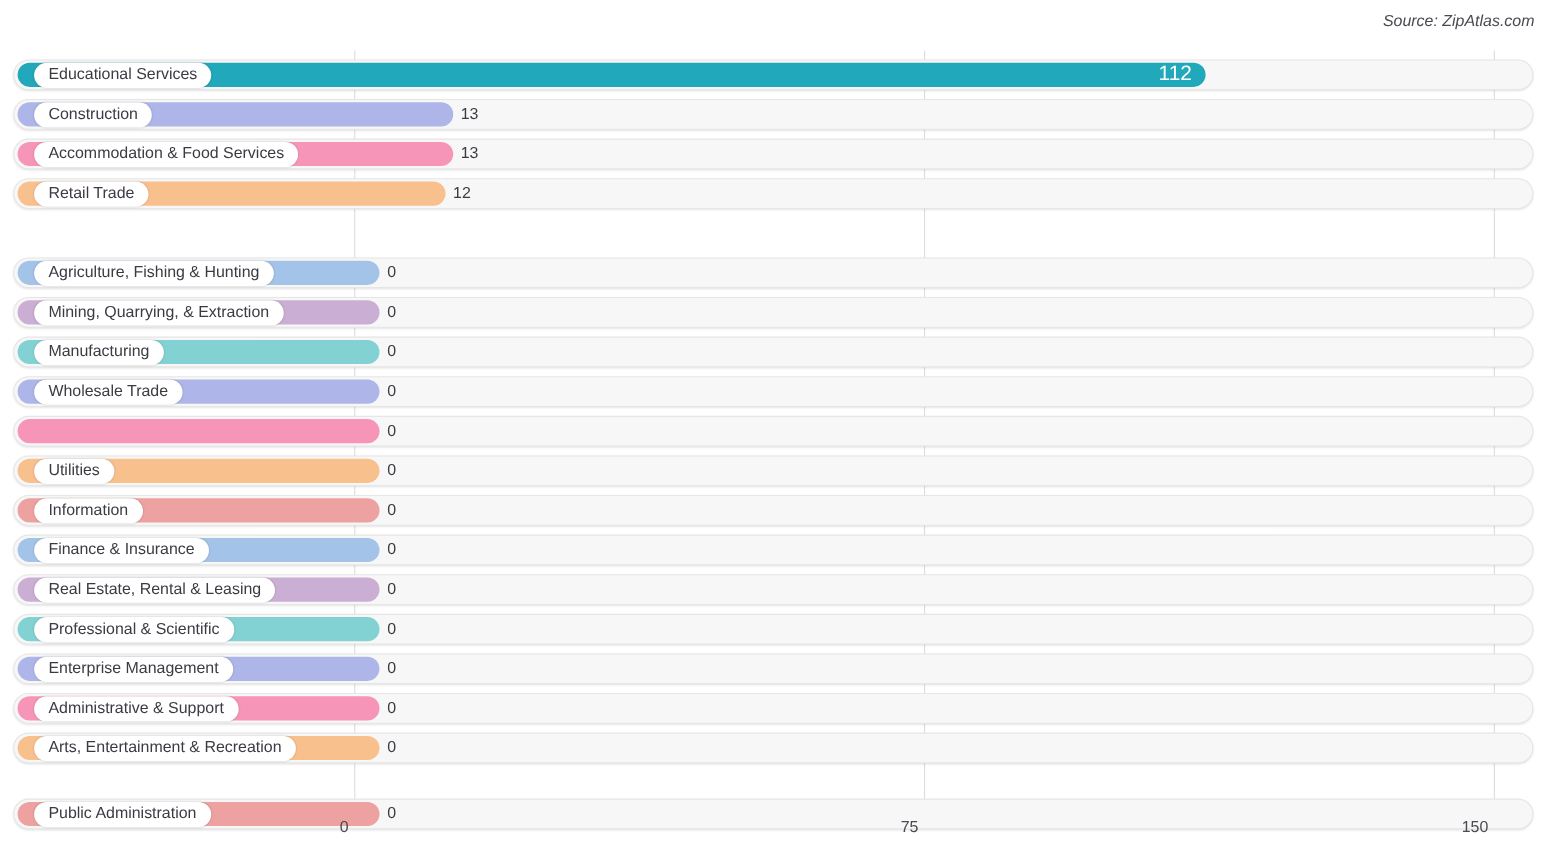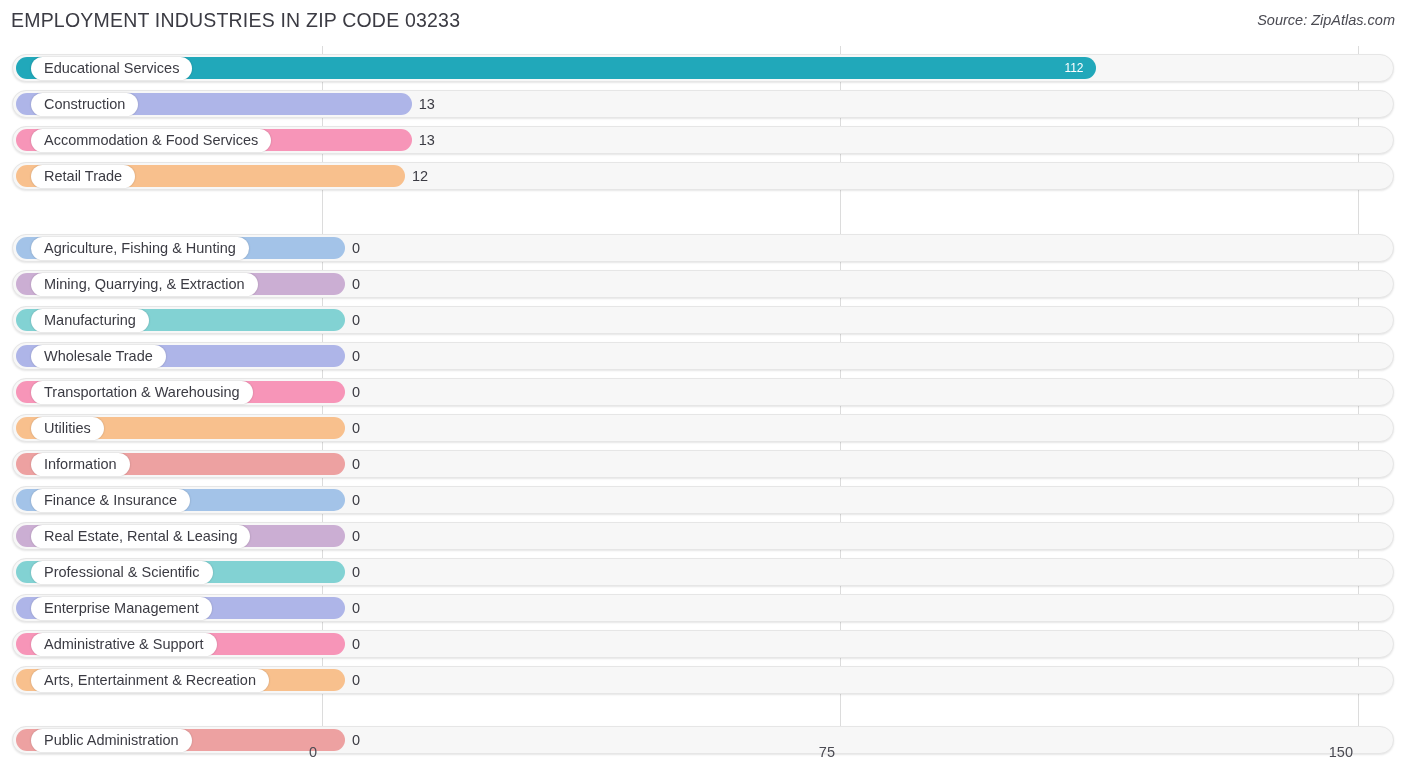--- a/index.html
+++ b/index.html
@@ -91,21 +91,21 @@
     height: 22px;
     border-radius: 11px;
     box-sizing: border-box;
   }
   .bar-value-in {
     position: absolute;
     right: 12px;
     top: 0;
     height: 22px;
     line-height: 22px;
-    font-size: 12px;
+    font-size: 19px;
     color: #ffffff;
     white-space: nowrap;
   }
   .value-out {
     position: absolute;
     top: 0;
     height: 28px;
     line-height: 28px;
     font-size: 14.5px;
     color: #3b3b43;
@@ -142,21 +142,20 @@
     transform: translateX(-100%);
     white-space: nowrap;
   }
 </style>
 </head>
 <body>
 
 <div class="chart-root">
 
   <div class="header">
-    <div class="chart-title">EMPLOYMENT INDUSTRIES IN ZIP CODE 03233</div>
     <div class="source-note">Source: ZipAtlas.com</div>
   </div>
 
   <div class="plot" id="plot">
       <div class="gridline" style="left: 322px;"></div>
       <div class="gridline" style="left: 840px;"></div>
       <div class="gridline" style="left: 1358px;"></div>
       <div class="row" style="top: 8px;">
         <div class="track"></div>
         <div class="bar" style="width: 1079.55px; background: rgb(33, 168, 186);">
@@ -202,21 +201,20 @@
       </div>
       <div class="row" style="top: 296px;">
         <div class="track"></div>
         <div class="bar" style="width: 329px; background: rgb(174, 181, 232);"></div>
         <div class="label-pill">Wholesale Trade</div>
         <div class="value-out" style="left: 340px;">0</div>
       </div>
       <div class="row" style="top: 332px;">
         <div class="track"></div>
         <div class="bar" style="width: 329px; background: rgb(247, 149, 184);"></div>
-        <div class="label-pill">Transportation &amp; Warehousing</div>
         <div class="value-out" style="left: 340px;">0</div>
       </div>
       <div class="row" style="top: 368px;">
         <div class="track"></div>
         <div class="bar" style="width: 329px; background: rgb(248, 192, 141);"></div>
         <div class="label-pill">Utilities</div>
         <div class="value-out" style="left: 340px;">0</div>
       </div>
       <div class="row" style="top: 404px;">
         <div class="track"></div>

